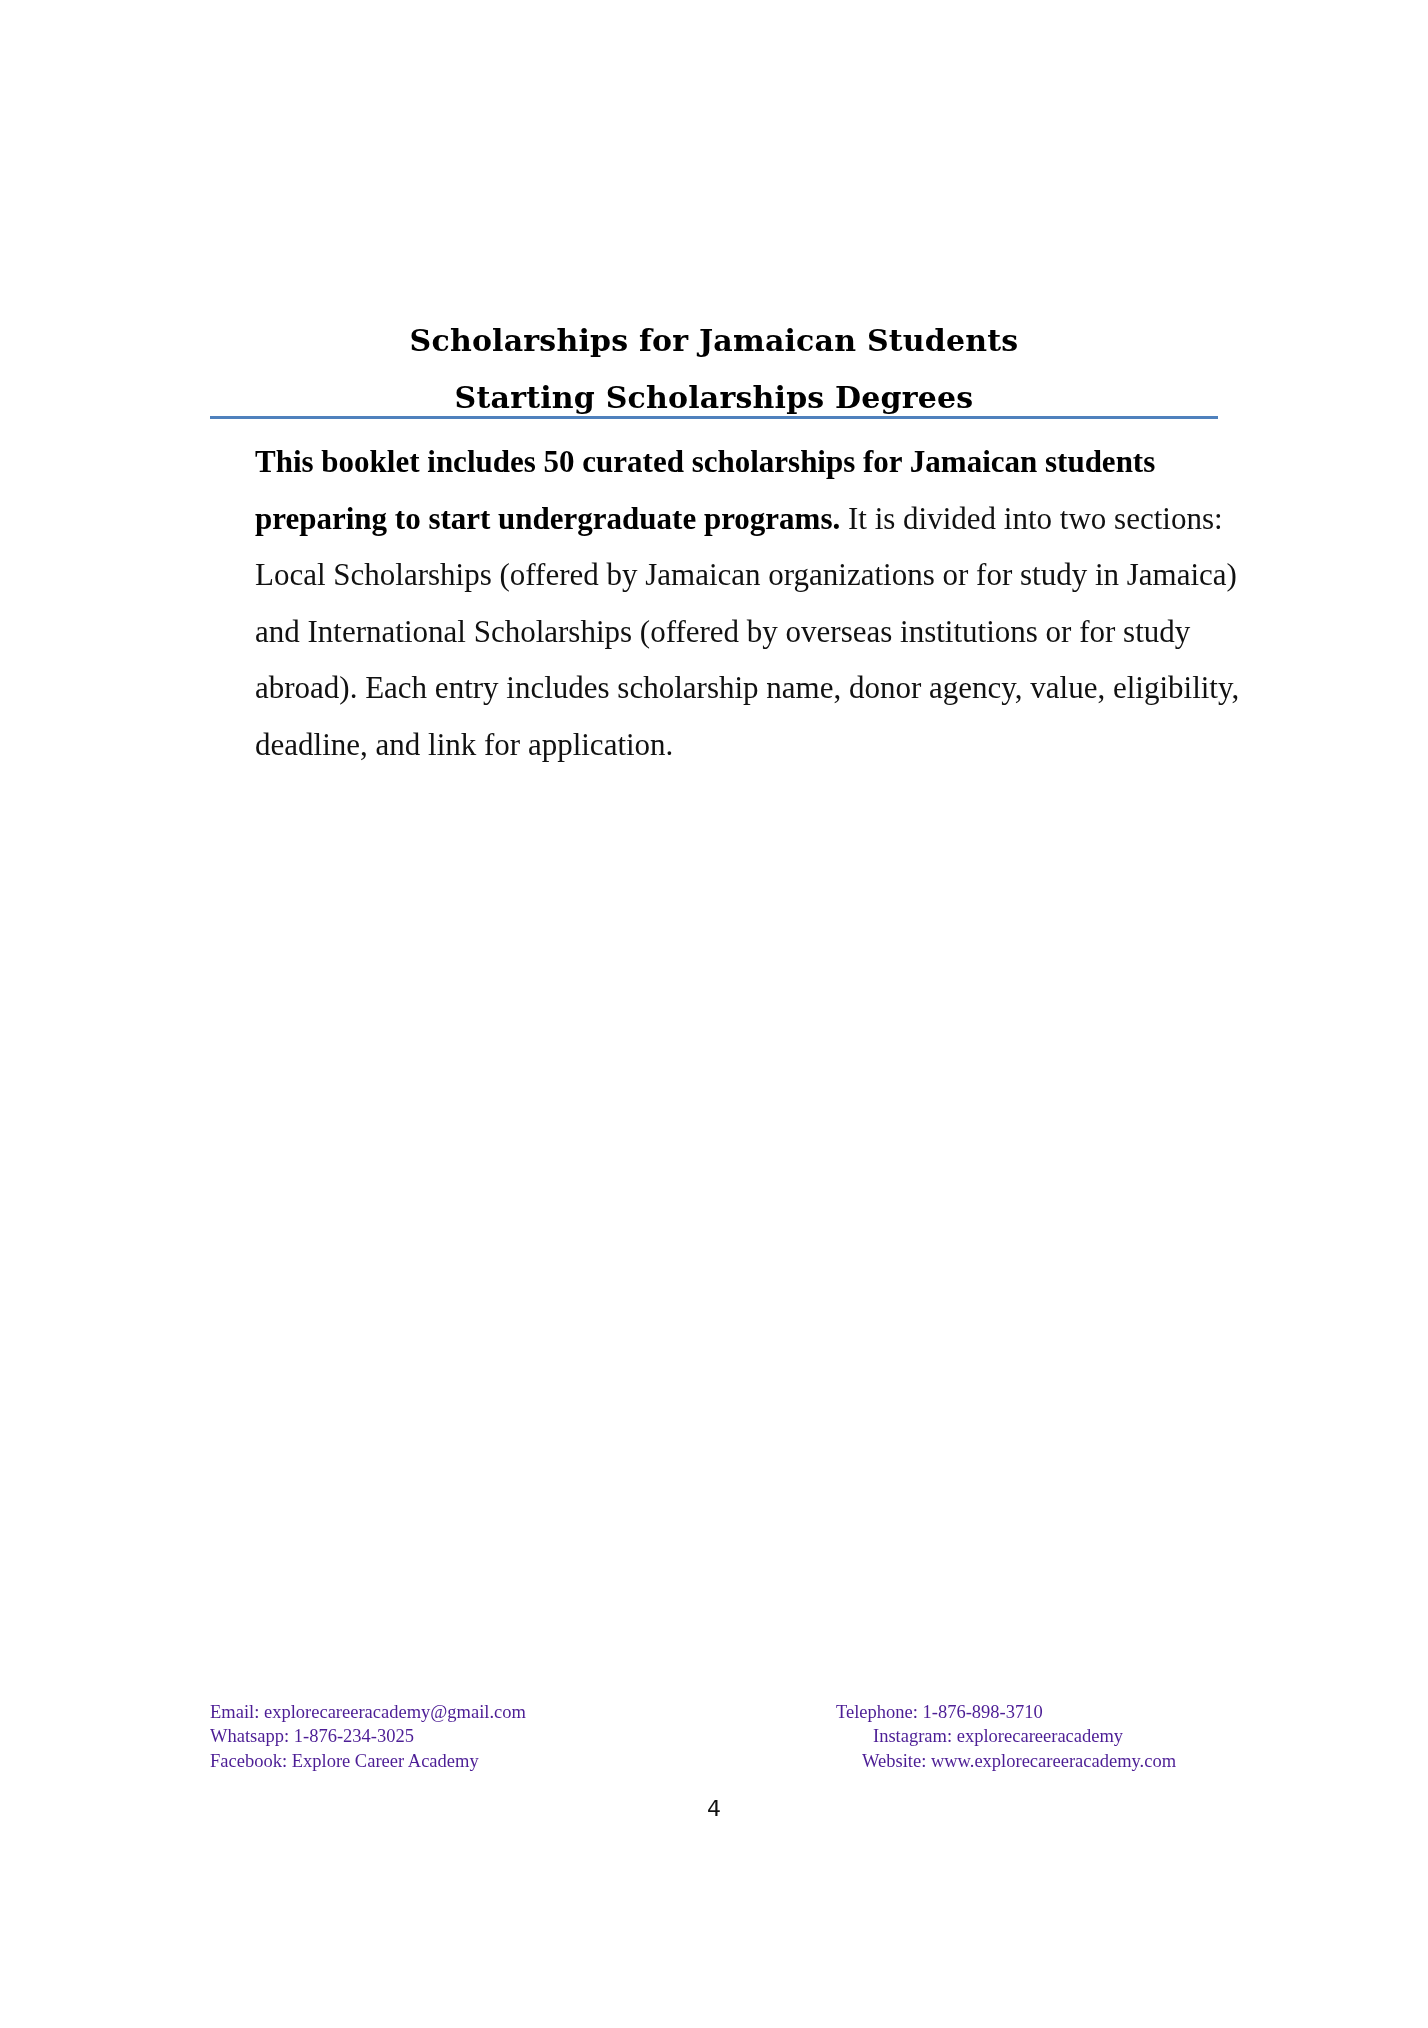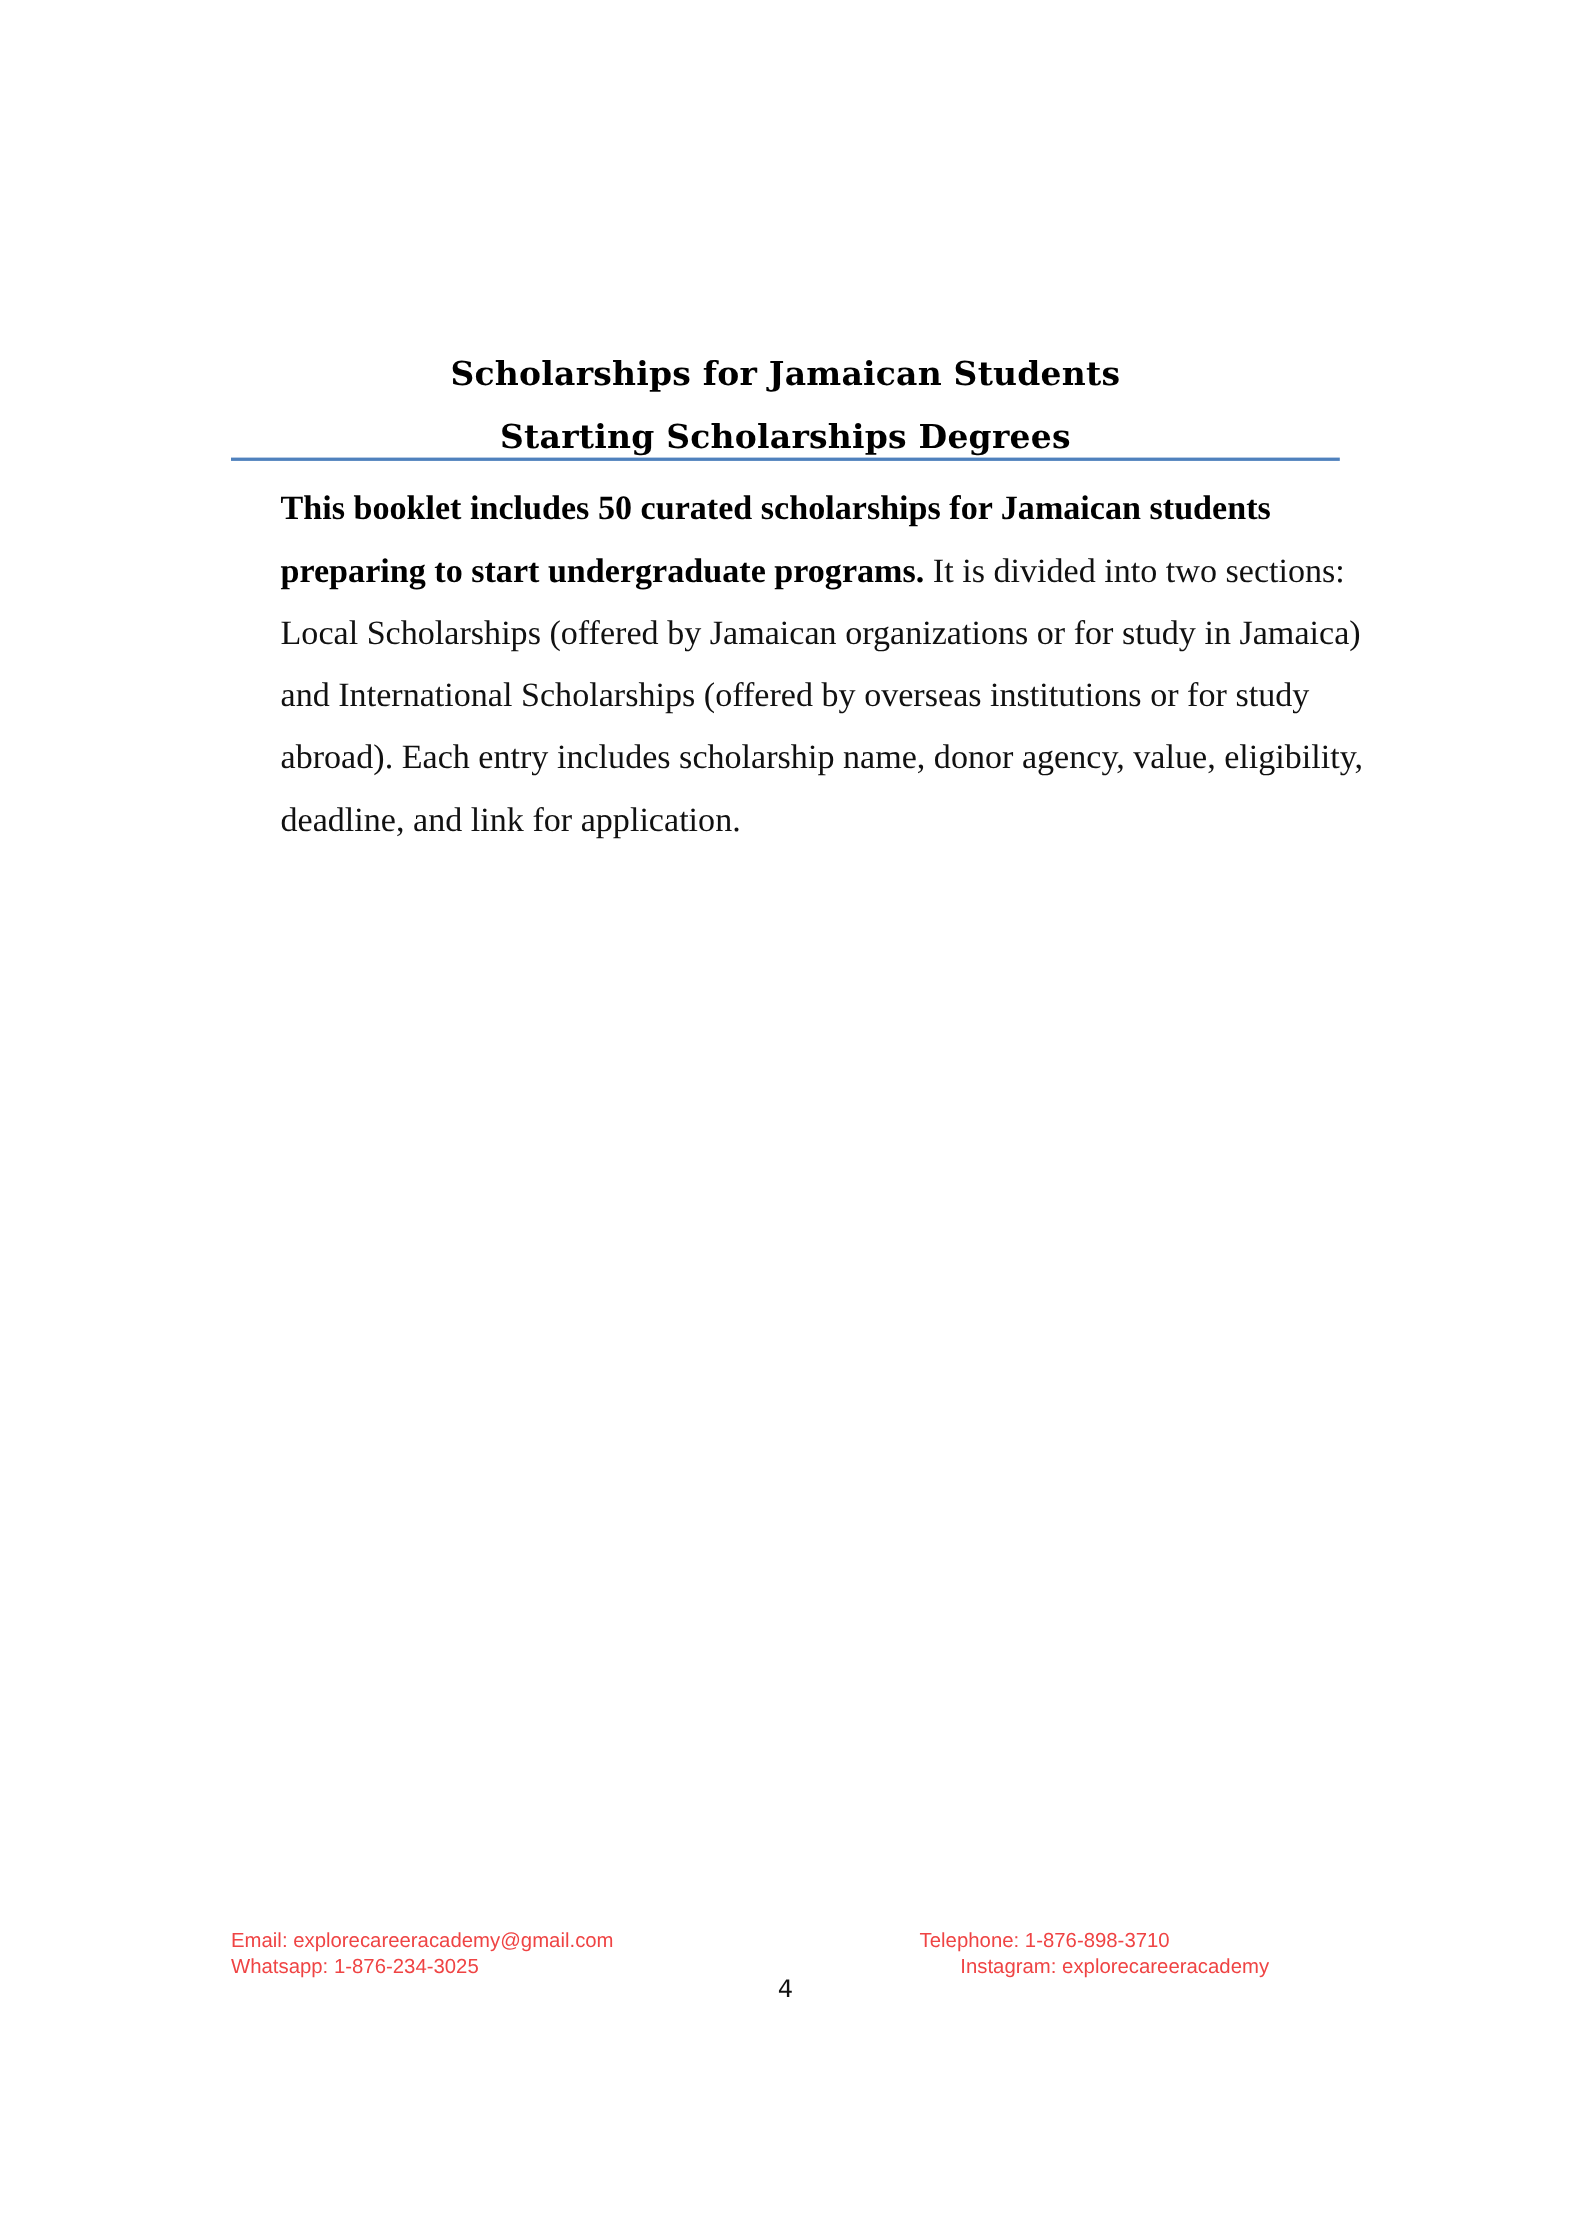--- a/index.html
+++ b/index.html
@@ -56,26 +56,26 @@
       color: #111111;
       margin-left: 45px;
     }
     .intro .bold {
       font-weight: bold;
       color: #000000;
     }
     .footer {
       position: absolute;
       left: 210px;
-      top: 1752px;
+      top: 1700px;
       width: 1010px;
-      font-family: Liberation Sans, sans-serif;
+      font-family: Liberation Serif, serif;
       font-size: 18.5px;
       line-height: 24.3px;
-      color: #ef4444;
+      color: #4c1d95;
     }
     .footer-row {
       position: relative;
       height: 24.3px;
       white-space: nowrap;
     }
     .footer-row .left {
       position: absolute;
       left: 0;
       top: 0;
@@ -112,17 +112,21 @@
 
   <div class="footer">
     <div class="footer-row">
       <span class="left">Email: explorecareeracademy@gmail.com</span>
       <span class="right" style="left:626px;">Telephone: 1-876-898-3710</span>
     </div>
     <div class="footer-row">
       <span class="left">Whatsapp: 1-876-234-3025</span>
       <span class="right" style="left:630px;margin-left:33px;">Instagram: explorecareeracademy</span>
     </div>
+    <div class="footer-row">
+      <span class="left">Facebook: Explore Career Academy</span>
+      <span class="right" style="left:652px;">Website: www.explorecareeracademy.com</span>
+    </div>
   </div>
 
   <div class="page-number">4</div>
 
 </div>
 
 </body></html>

